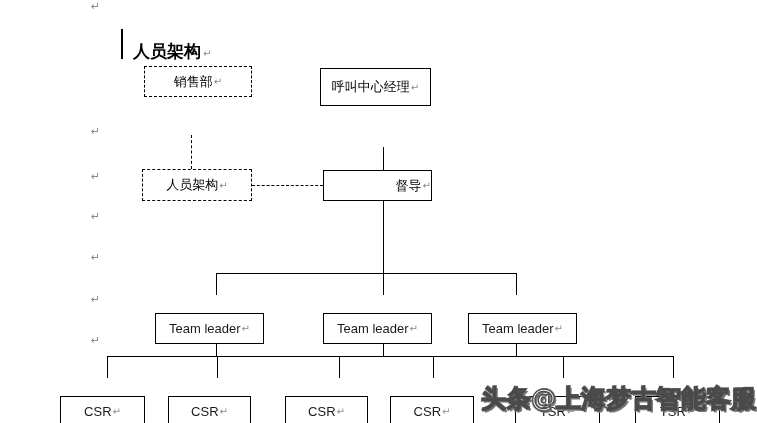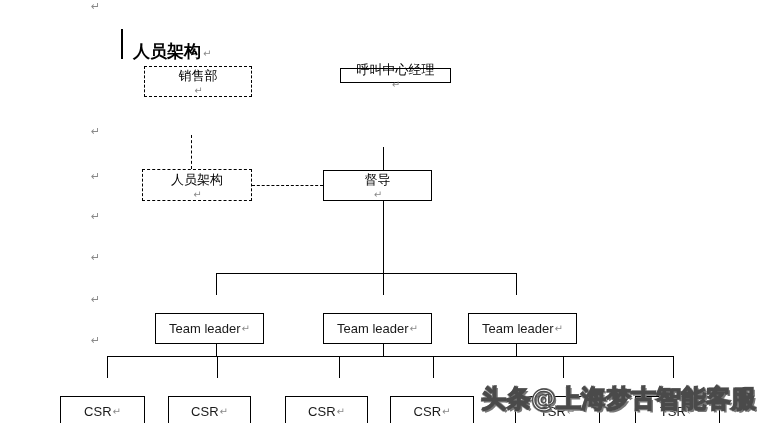--- a/index.html
+++ b/index.html
@@ -24,21 +24,21 @@
     position:absolute;font-family:"DejaVu Sans",sans-serif;
     font-size:11px;color:#8a8a8a;line-height:12px;
   }
   .box{
     position:absolute;box-sizing:border-box;background:#ffffff;
     display:flex;align-items:center;justify-content:center;
     font-size:13px;color:#1a1a1a;white-space:nowrap;
   }
   .box.solid{border:1px solid #000;}
   .box.dashed{border:1px dashed #000;}
-  .box.zh{font-family:"Liberation Serif","DejaVu Serif",serif;color:#000;flex-direction:column;}
+  .box.zh{font-family:"Liberation Serif","DejaVu Serif",serif;color:#000;}
   .box.latin{font-family:"Liberation Sans","DejaVu Sans",sans-serif;margin-top:18px;}
   .box .pmark{margin-left:1px;}
   .line{position:absolute;}
   .line.h{height:0;border-top:1px solid #000;}
   .line.v{width:0;border-left:1px solid #000;}
   .line.h.dash{border-top-style:dashed;}
   .line.v.dash{border-left-style:dashed;}
   .watermark{
     position:absolute;left:481px;top:383px;z-index:10;
     font-family:"DejaVu Sans",sans-serif;font-weight:bold;font-size:25px;
@@ -82,29 +82,29 @@
       <div class="line v" style="left: 339px; top: 356px; height: 22px;"></div>
       <div class="line v" style="left: 433px; top: 356px; height: 22px;"></div>
       <div class="line v" style="left: 563px; top: 356px; height: 22px;"></div>
       <div class="line v" style="left: 673px; top: 356px; height: 22px;"></div>
     </div>
   <div id="boxes">
       <div class="box dashed zh" style="left: 144px; top: 66px; width: 108px; height: 31px;">
         <span>销售部</span>
         <span class="pmark">↵</span>
       </div>
-      <div class="box solid zh" style="left: 340px; top: 68px; width: 111px; height: 15px;">
+      <div class="box solid zh" style="left: 320px; top: 68px; width: 111px; height: 38px;">
         <span>呼叫中心经理</span>
         <span class="pmark">↵</span>
       </div>
       <div class="box dashed zh" style="left: 142px; top: 169px; width: 110px; height: 32px;">
         <span>人员架构</span>
         <span class="pmark">↵</span>
       </div>
-      <div class="box solid zh" style="left: 323px; top: 170px; width: 109px; height: 31px;">
+      <div class="box solid zh" style="left: 323px; top: 170px; width: 109px; height: 31px; justify-content: flex-end;">
         <span>督导</span>
         <span class="pmark">↵</span>
       </div>
       <div class="box solid latin" style="left: 155px; top: 295px; width: 109px; height: 31px;">
         <span>Team leader</span>
         <span class="pmark">↵</span>
       </div>
       <div class="box solid latin" style="left: 323px; top: 295px; width: 109px; height: 31px;">
         <span>Team leader</span>
         <span class="pmark">↵</span>

